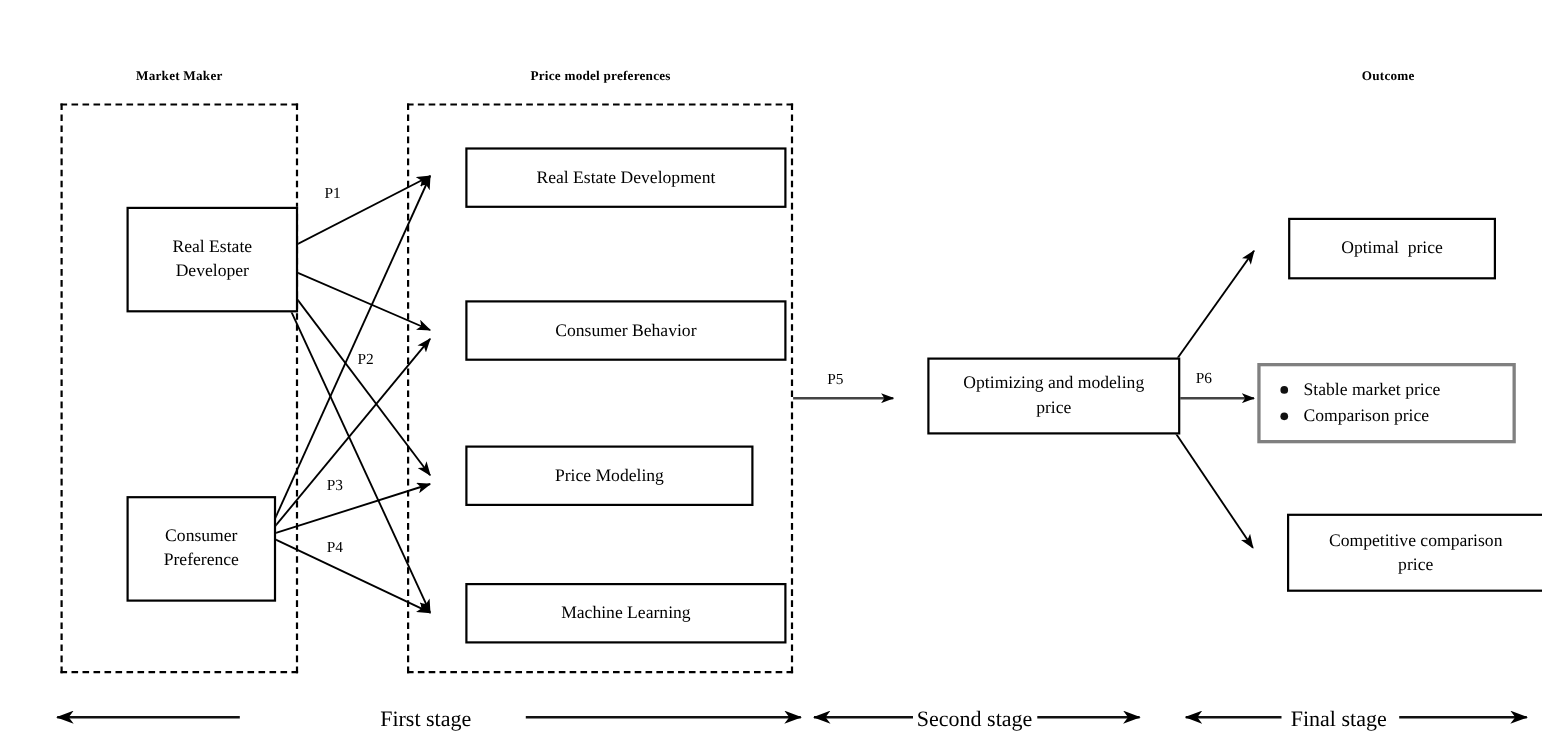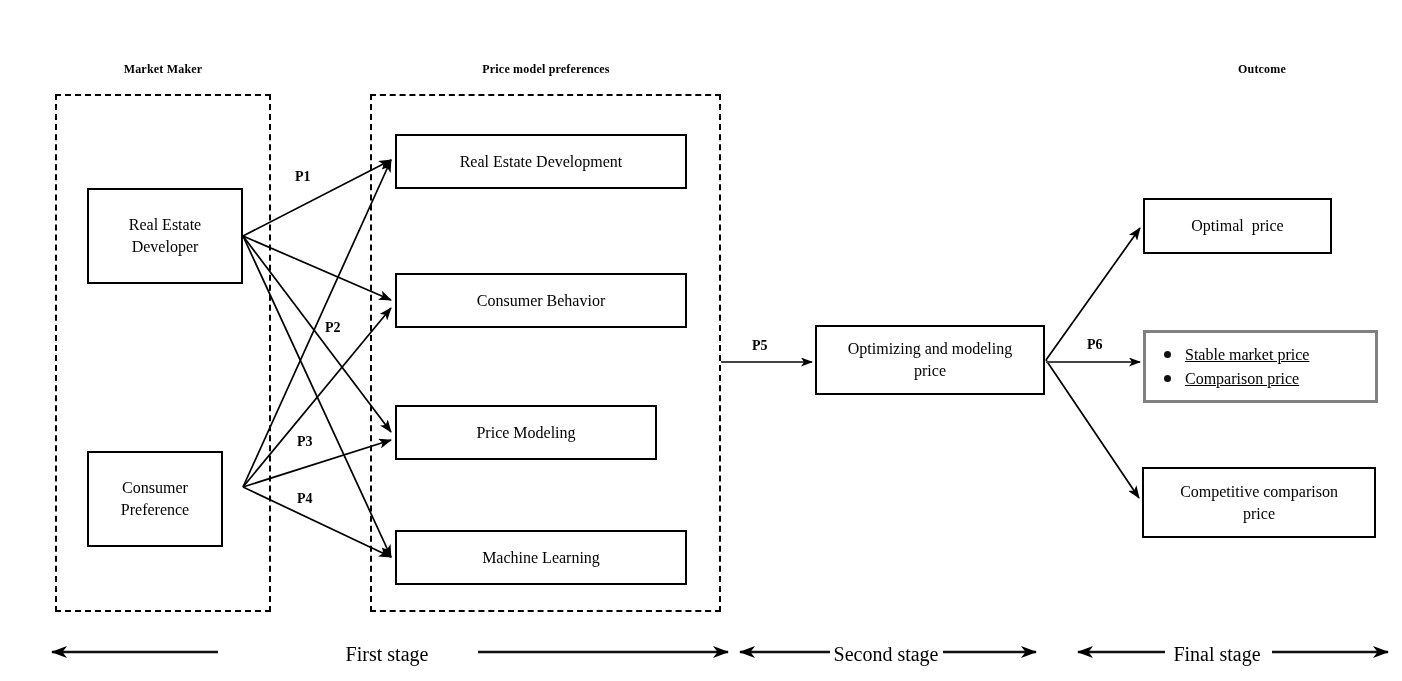--- a/index.html
+++ b/index.html
@@ -9,29 +9,29 @@
 
   svg#wires{position:absolute;left:0;top:0;width:1402px;height:681px;pointer-events:none;}
 
   .hdr{position:absolute;font-weight:bold;font-size:12px;letter-spacing:.2px;
        white-space:nowrap;transform:translateX(-50%);}
 
   .dashgroup{position:absolute;border:2px dashed #000;box-sizing:border-box;}
 
   .nbox{position:absolute;box-sizing:border-box;border:2px solid #000;background:#fff;
         display:flex;align-items:center;justify-content:center;text-align:center;
-        font-size:16px;line-height:1.35;padding:2px 6px;}
+        font-size:16px;line-height:1.35;padding:2px 6px;margin-left:28px;}
 
   .gbox{position:absolute;box-sizing:border-box;border:3px solid #808080;background:#fff;
         display:flex;flex-direction:column;justify-content:center;
         font-size:16px;line-height:1.5;padding:4px 10px;}
-  .gbox .bitem{display:flex;align-items:center;gap:14px;padding-left:8px;text-decoration:underline;}
+  .gbox .bitem{display:flex;align-items:center;gap:14px;padding-left:8px;}
   .gbox .bullet{width:7px;height:7px;border-radius:50%;background:#111;flex:none;}
 
-  .plabel{position:absolute;font-size:14px;font-weight:700;white-space:nowrap;}
+  .plabel{position:absolute;font-size:14px;font-weight:400;white-space:nowrap;}
 
   .stagelabel{position:absolute;font-size:20px;white-space:nowrap;
               transform:translateX(-50%);text-align:center;}
 </style>
 </head>
 <body>
 
 <div id="stage">
 
   <svg id="wires" viewBox="0 0 1402 681" preserveAspectRatio="none">

